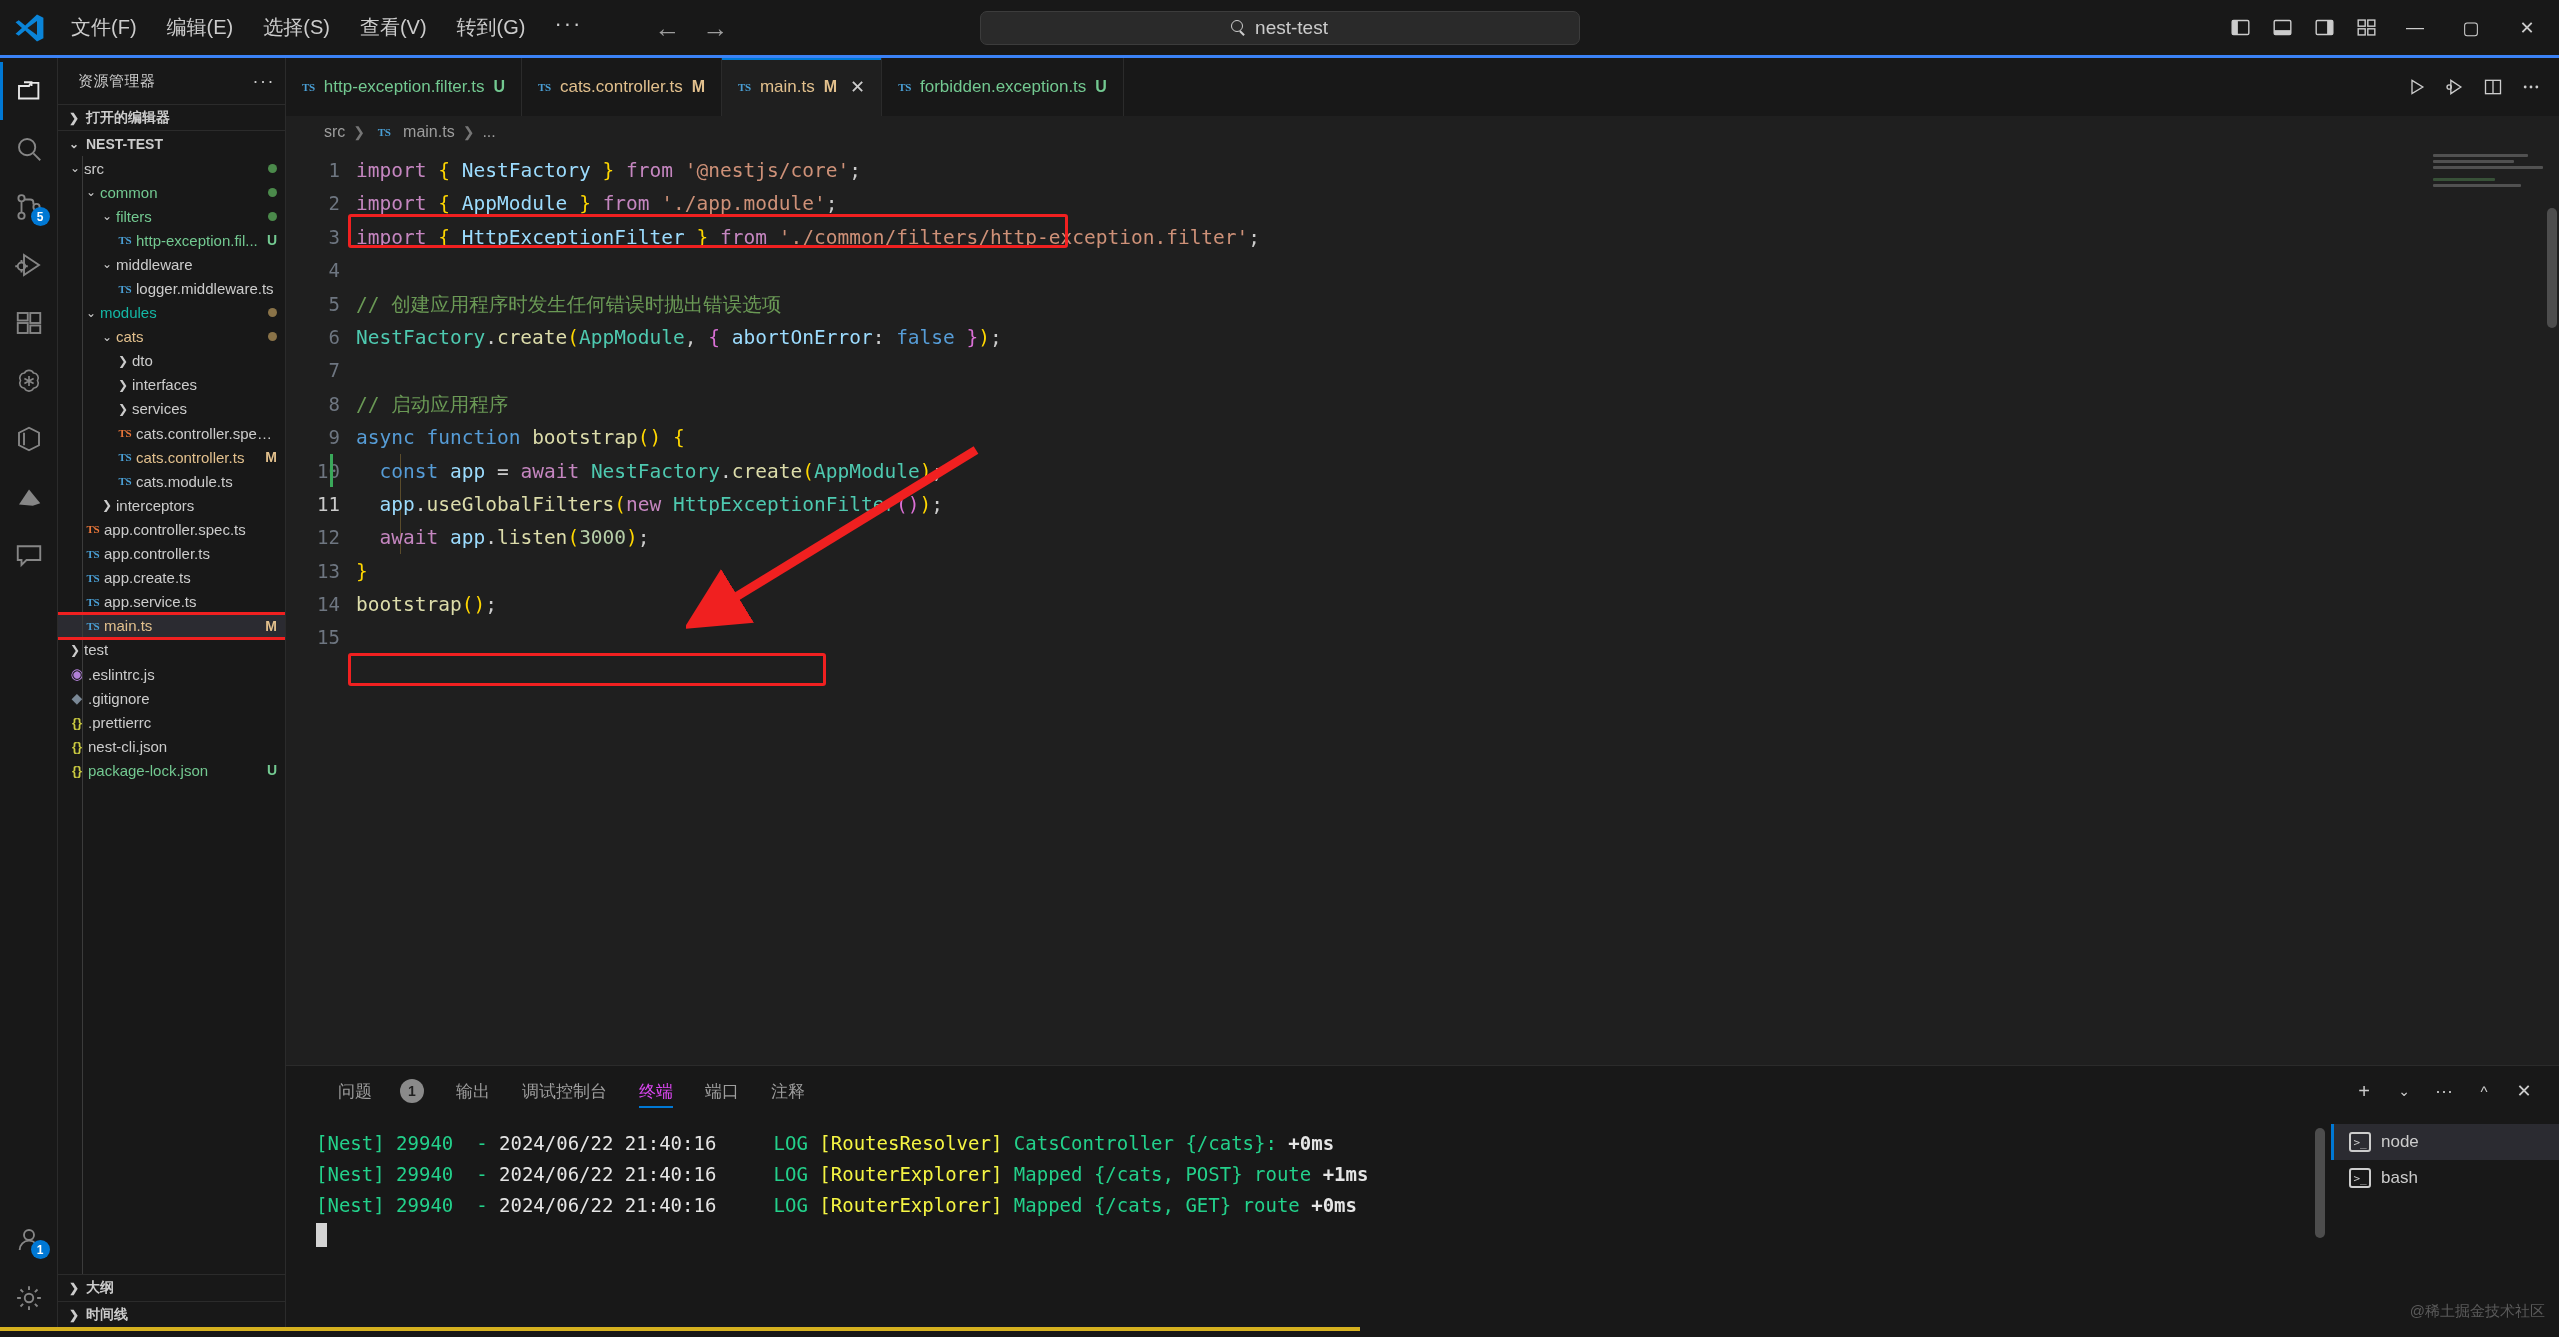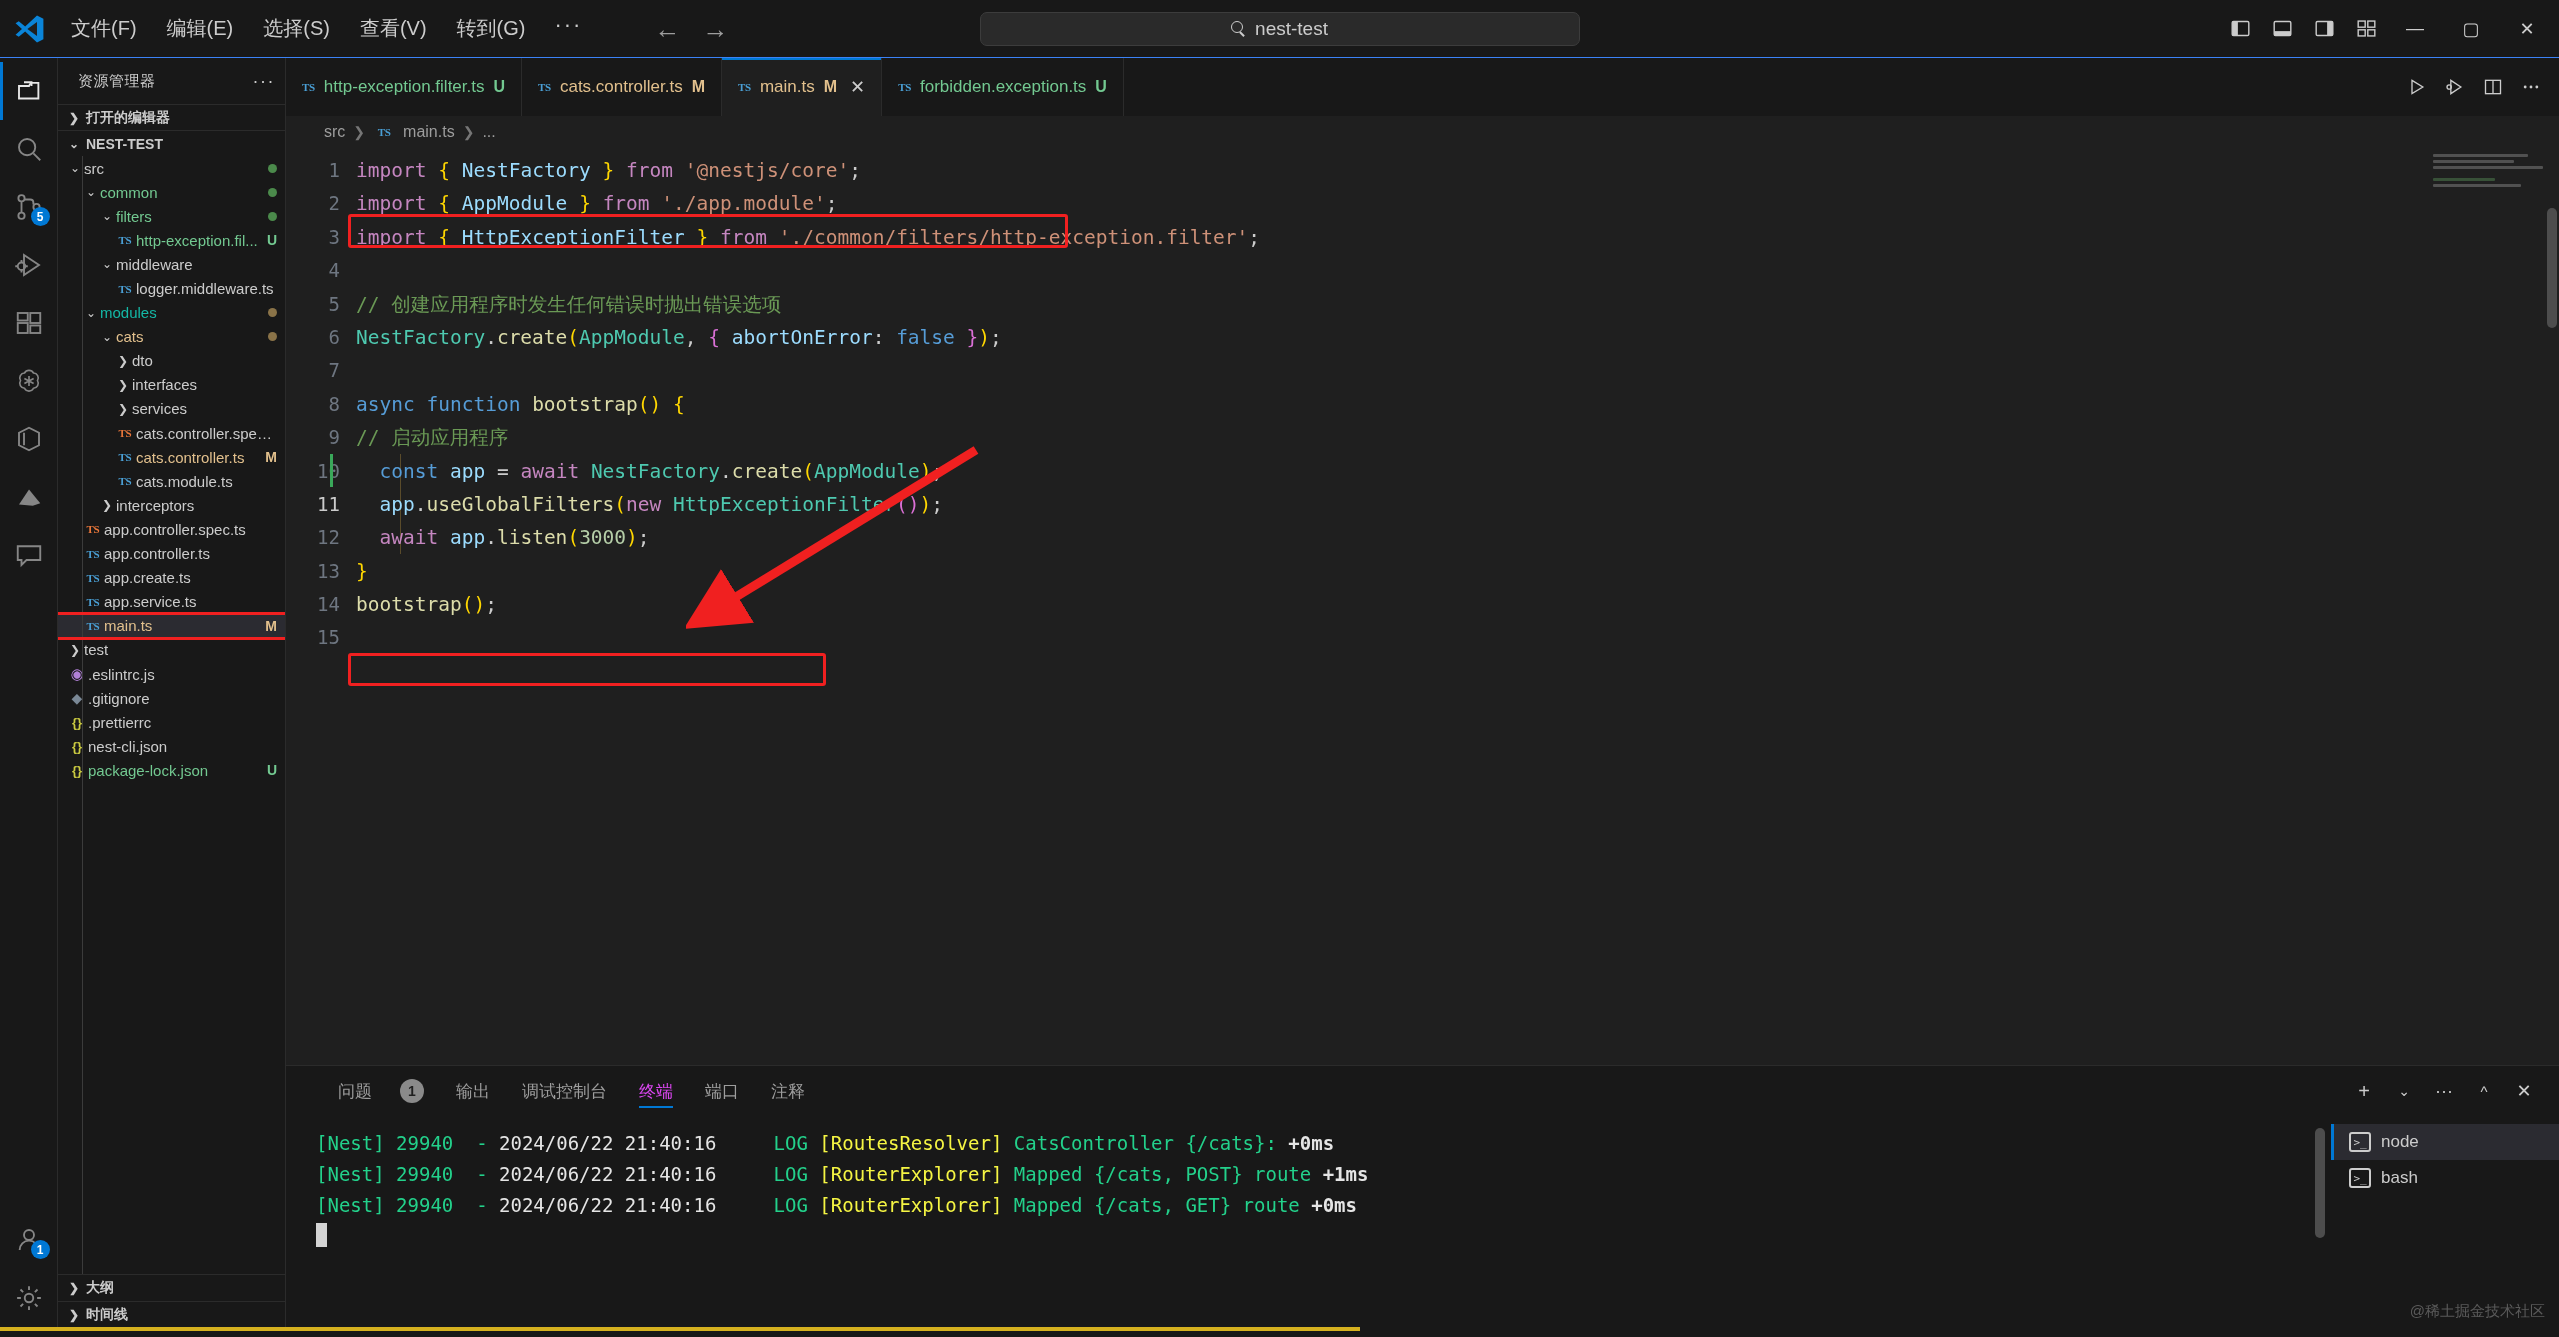--- a/index.html
+++ b/index.html
@@ -10,21 +10,21 @@
     overflow: hidden;
     color: #cccccc;
   }
   body { display: flex; flex-direction: column; }
 
   
   .titlebar {
     height: 58px; min-height: 58px;
     background: #181818;
     display: flex; align-items: center;
-    border-bottom: 1px solid #3b82f6;
+    border-bottom: 3px solid #3b82f6;
     position: relative;
   }
   .vscode-logo { width: 58px; display: flex; align-items: center; justify-content: center; }
   .vscode-logo svg { width: 32px; height: 32px; }
   .menubar { display: flex; align-items: center; gap: 4px; }
   .menu-item {
     font-size: 20px; color: #cccccc;
     padding: 6px 13px; border-radius: 4px;
     white-space: nowrap; cursor: default;
   }
@@ -611,22 +611,22 @@
           </defs>
           <line x1="290" y1="12" x2="40" y2="165" stroke="#f02020" stroke-width="9" marker-end="url(#ah)"></line>
         </svg>
       <div class="cline"><span class="kw">import</span><span class="op"> </span><span class="p1">{</span><span class="op"> </span><span class="var">NestFactory</span><span class="op"> </span><span class="p1">}</span><span class="op"> </span><span class="kw">from</span><span class="op"> </span><span class="str">'@nestjs/core'</span><span class="op">;</span></div>
           <div class="cline"><span class="kw">import</span><span class="op"> </span><span class="p1">{</span><span class="op"> </span><span class="var">AppModule</span><span class="op"> </span><span class="p1">}</span><span class="op"> </span><span class="kw">from</span><span class="op"> </span><span class="str">'./app.module'</span><span class="op">;</span></div>
           <div class="cline"><span class="kw">import</span><span class="op"> </span><span class="p1">{</span><span class="op"> </span><span class="var">HttpExceptionFilter</span><span class="op"> </span><span class="p1">}</span><span class="op"> </span><span class="kw">from</span><span class="op"> </span><span class="str">'./common/filters/http-exception.filter'</span><span class="op">;</span></div>
           <div class="cline"></div>
           <div class="cline"><span class="cmt">// 创建应用程序时发生任何错误时抛出错误选项</span></div>
           <div class="cline"><span class="cls">NestFactory</span><span class="op">.</span><span class="fn">create</span><span class="p1">(</span><span class="cls">AppModule</span><span class="op">, </span><span class="p2">{</span><span class="op"> </span><span class="var">abortOnError</span><span class="op">: </span><span class="kw2">false</span><span class="op"> </span><span class="p2">}</span><span class="p1">)</span><span class="op">;</span></div>
           <div class="cline"></div>
+          <div class="cline"><span class="cmt">// 启动应用程序</span></div>
           <div class="cline"><span class="kw2">async</span><span class="op"> </span><span class="kw2">function</span><span class="op"> </span><span class="fn">bootstrap</span><span class="p1">(</span><span class="p1">)</span><span class="op"> </span><span class="p1">{</span></div>
-          <div class="cline"><span class="cmt">// 启动应用程序</span></div>
           <div class="cline"><span class="op">  </span><span class="kw2">const</span><span class="op"> </span><span class="var">app</span><span class="op"> </span><span class="op">=</span><span class="op"> </span><span class="kw">await</span><span class="op"> </span><span class="cls">NestFactory</span><span class="op">.</span><span class="fn">create</span><span class="p1">(</span><span class="cls">AppModule</span><span class="p1">)</span><span class="op">;</span></div>
           <div class="cline"><span class="op">  </span><span class="var">app</span><span class="op">.</span><span class="fn">useGlobalFilters</span><span class="p1">(</span><span class="kw">new</span><span class="op"> </span><span class="cls">HttpExceptionFilter</span><span class="p2">(</span><span class="p2">)</span><span class="p1">)</span><span class="op">;</span></div>
           <div class="cline"><span class="op">  </span><span class="kw">await</span><span class="op"> </span><span class="var">app</span><span class="op">.</span><span class="fn">listen</span><span class="p1">(</span><span class="num">3000</span><span class="p1">)</span><span class="op">;</span></div>
           <div class="cline"><span class="p1">}</span></div>
           <div class="cline"><span class="fn">bootstrap</span><span class="p1">(</span><span class="p1">)</span><span class="op">;</span></div>
           <div class="cline"></div>
         </div>
 
       <div class="minimap">
         <div class="mm-line" style="width:86%"></div>

